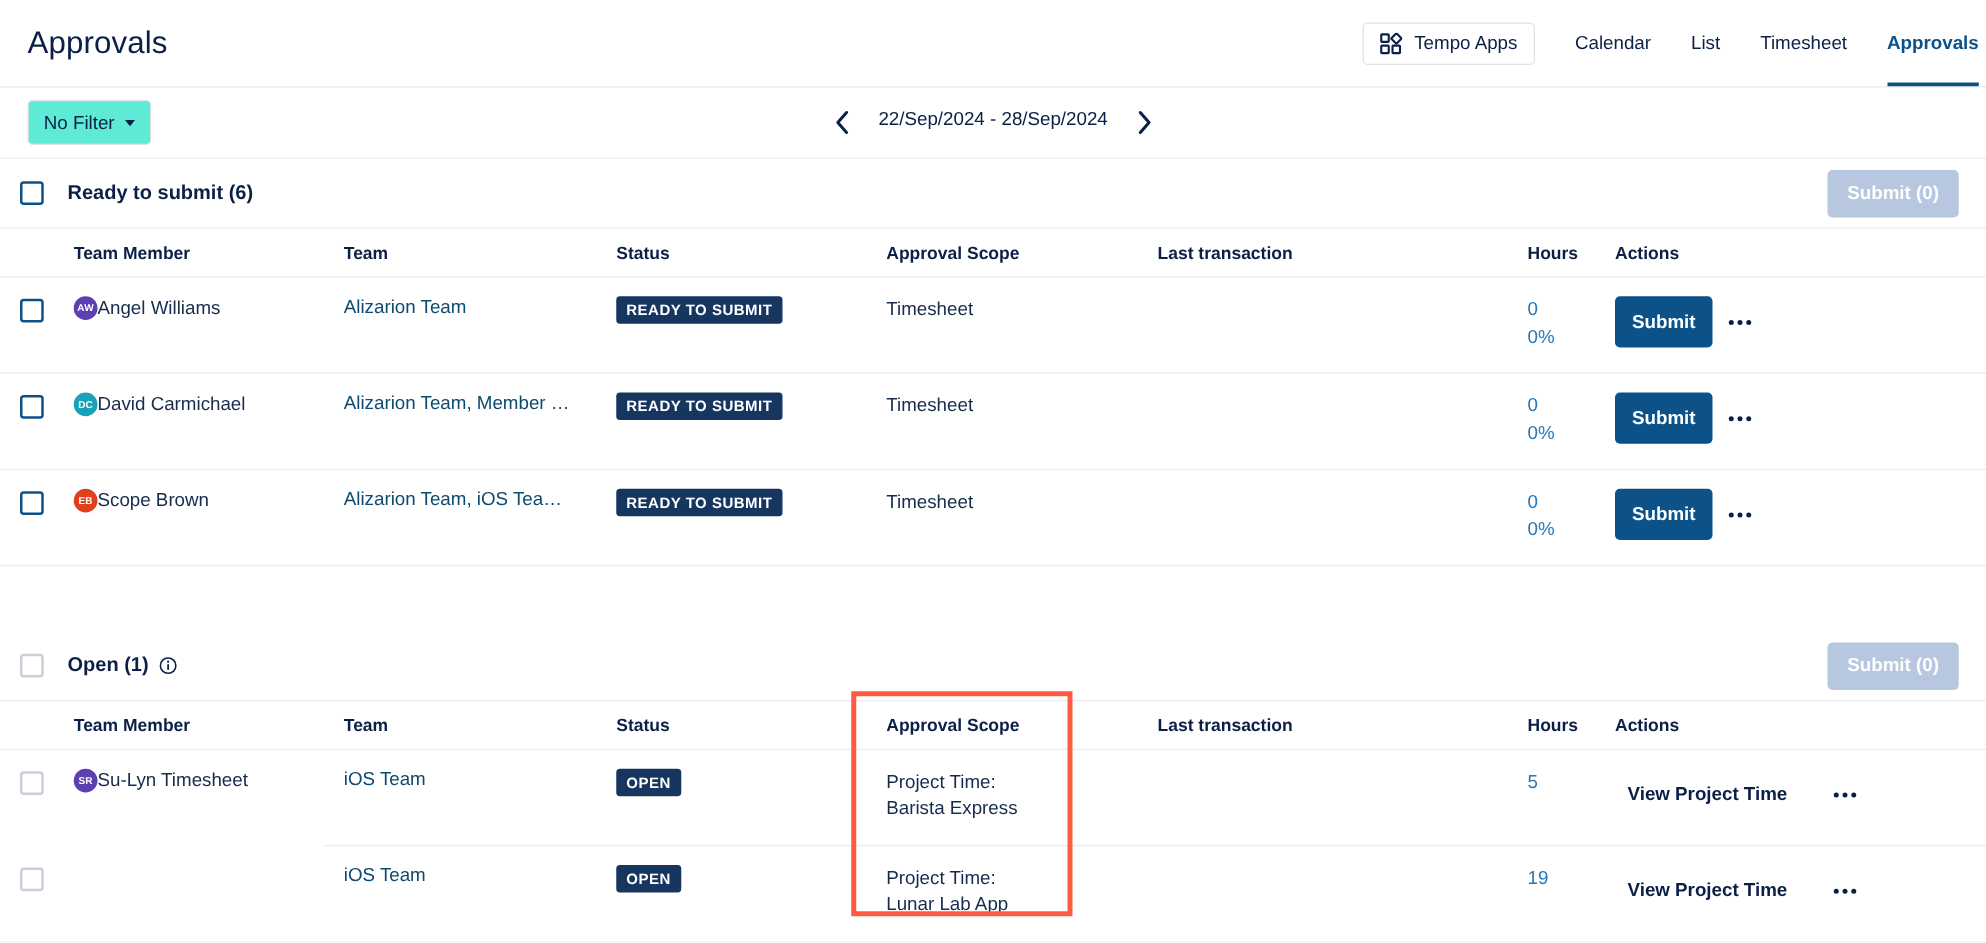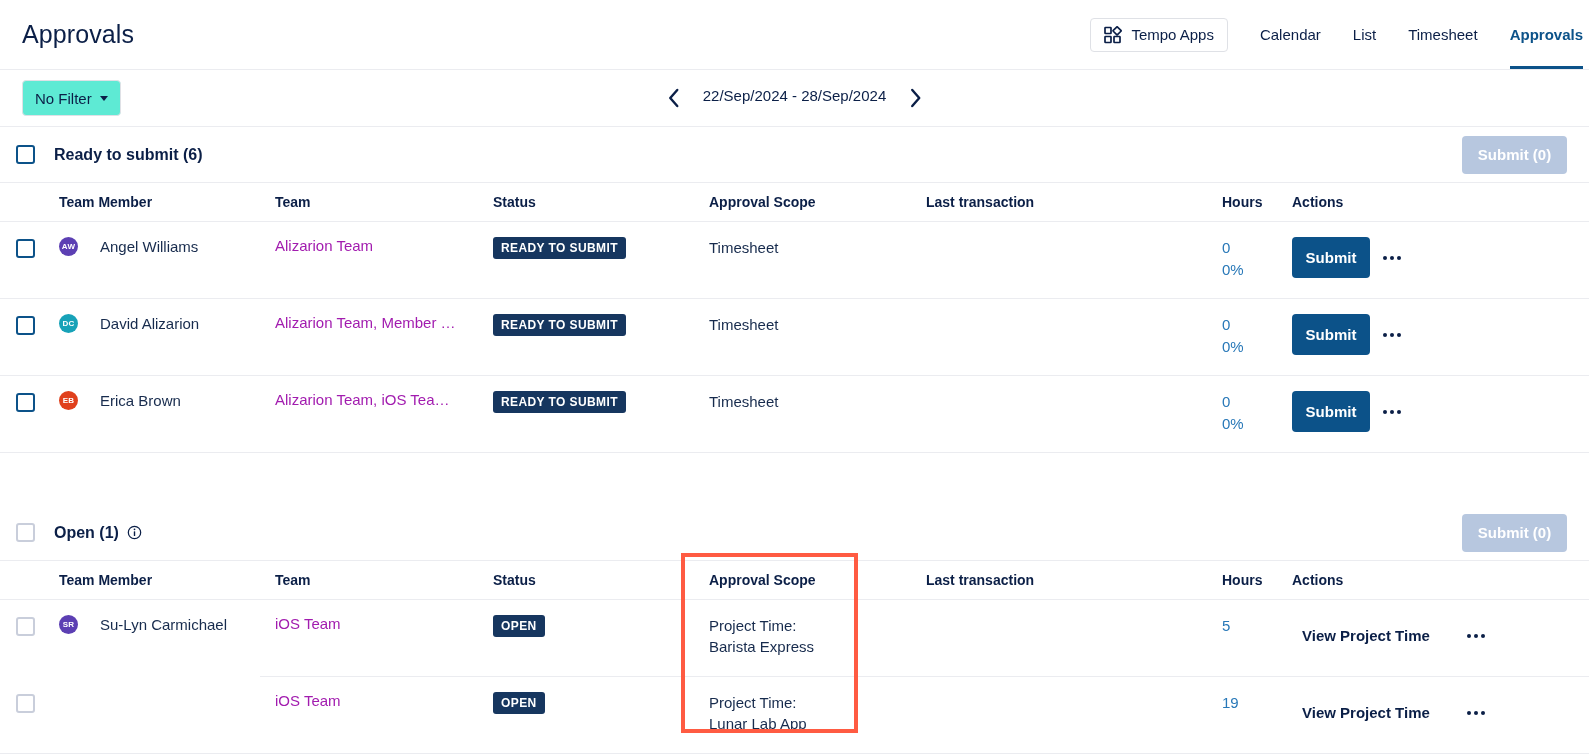--- a/index.html
+++ b/index.html
@@ -186,34 +186,34 @@
     width: 19px; height: 19px;
     border: 2px solid #0C5289;
     border-radius: 3px;
     background: #fff;
     display: block;
     cursor: pointer;
   }
   .cb.disabled { border-color: #C9CEDB; cursor: default; }
 
   .member {
-    display: flex; align-items: center; gap: 22px;
+    display: flex; align-items: center; gap: 0;
   }
   .avatar {
     width: 19px; height: 19px;
     border-radius: 50%;
     color: #fff;
     font-size: 8px;
     font-weight: bold;
     display: flex; align-items: center; justify-content: center;
     flex: none;
     letter-spacing: .2px;
   }
   .member-name { color: #172B4D; font-size: 15px; }
-  .cell-text { color: #a21caf; font-size: 15px; }
+  .cell-text { color: #0c4a6e; font-size: 15px; }
 
   .badge {
     display: inline-block;
     background: #16365F;
     color: #ffffff;
     font-size: 12px;
     font-weight: bold;
     letter-spacing: .4px;
     padding: 4px 8px 4px 8px;
     border-radius: 3px;
@@ -364,21 +364,21 @@
   </div>
 </div>
 
 <div class="row trow">
   <div class="col-check">
       <span class="cb"></span>
     </div>
   <div class="col-member">
     <div class="member">
       <span class="avatar" style="background:#17A2B8">DC</span>
-      <span class="member-name">David Alizarion</span>
+      <span class="member-name">David Carmichael</span>
     </div>
   </div>
   <div class="col-team cell-text">Alizarion Team, Member …</div>
   <div class="col-status"><span class="badge">READY TO SUBMIT</span></div>
   <div class="col-scope"><span class="scope-line">Timesheet</span></div>
   <div class="col-last cell-text"></div>
   <div class="col-hours">
     <div class="hours">0</div>
     <div class="hours">0%</div>
   </div>
@@ -394,21 +394,21 @@
   </div>
 </div>
 
 <div class="row trow">
   <div class="col-check">
       <span class="cb"></span>
     </div>
   <div class="col-member">
     <div class="member">
       <span class="avatar" style="background:#E0401C">EB</span>
-      <span class="member-name">Erica Brown</span>
+      <span class="member-name">Scope Brown</span>
     </div>
   </div>
   <div class="col-team cell-text">Alizarion Team, iOS Tea…</div>
   <div class="col-status"><span class="badge">READY TO SUBMIT</span></div>
   <div class="col-scope"><span class="scope-line">Timesheet</span></div>
   <div class="col-last cell-text"></div>
   <div class="col-hours">
     <div class="hours">0</div>
     <div class="hours">0%</div>
   </div>
@@ -453,21 +453,21 @@
   <div class="col-actions th">Actions</div>
 </div>
 
 <div class="row trow indented-sep">
   <div class="col-check">
       <span class="cb disabled"></span>
     </div>
   <div class="col-member">
     <div class="member">
       <span class="avatar" style="background:#5C3FB3">SR</span>
-      <span class="member-name">Su-Lyn Carmichael</span>
+      <span class="member-name">Su-Lyn Timesheet</span>
     </div>
   </div>
   <div class="col-team cell-text">iOS Team</div>
   <div class="col-status"><span class="badge">OPEN</span></div>
   <div class="col-scope">
     <div class="scope-line">Project Time:</div>
     <div class="scope-line">Barista Express</div>
   </div>
   <div class="col-last cell-text"></div>
   <div class="col-hours">

